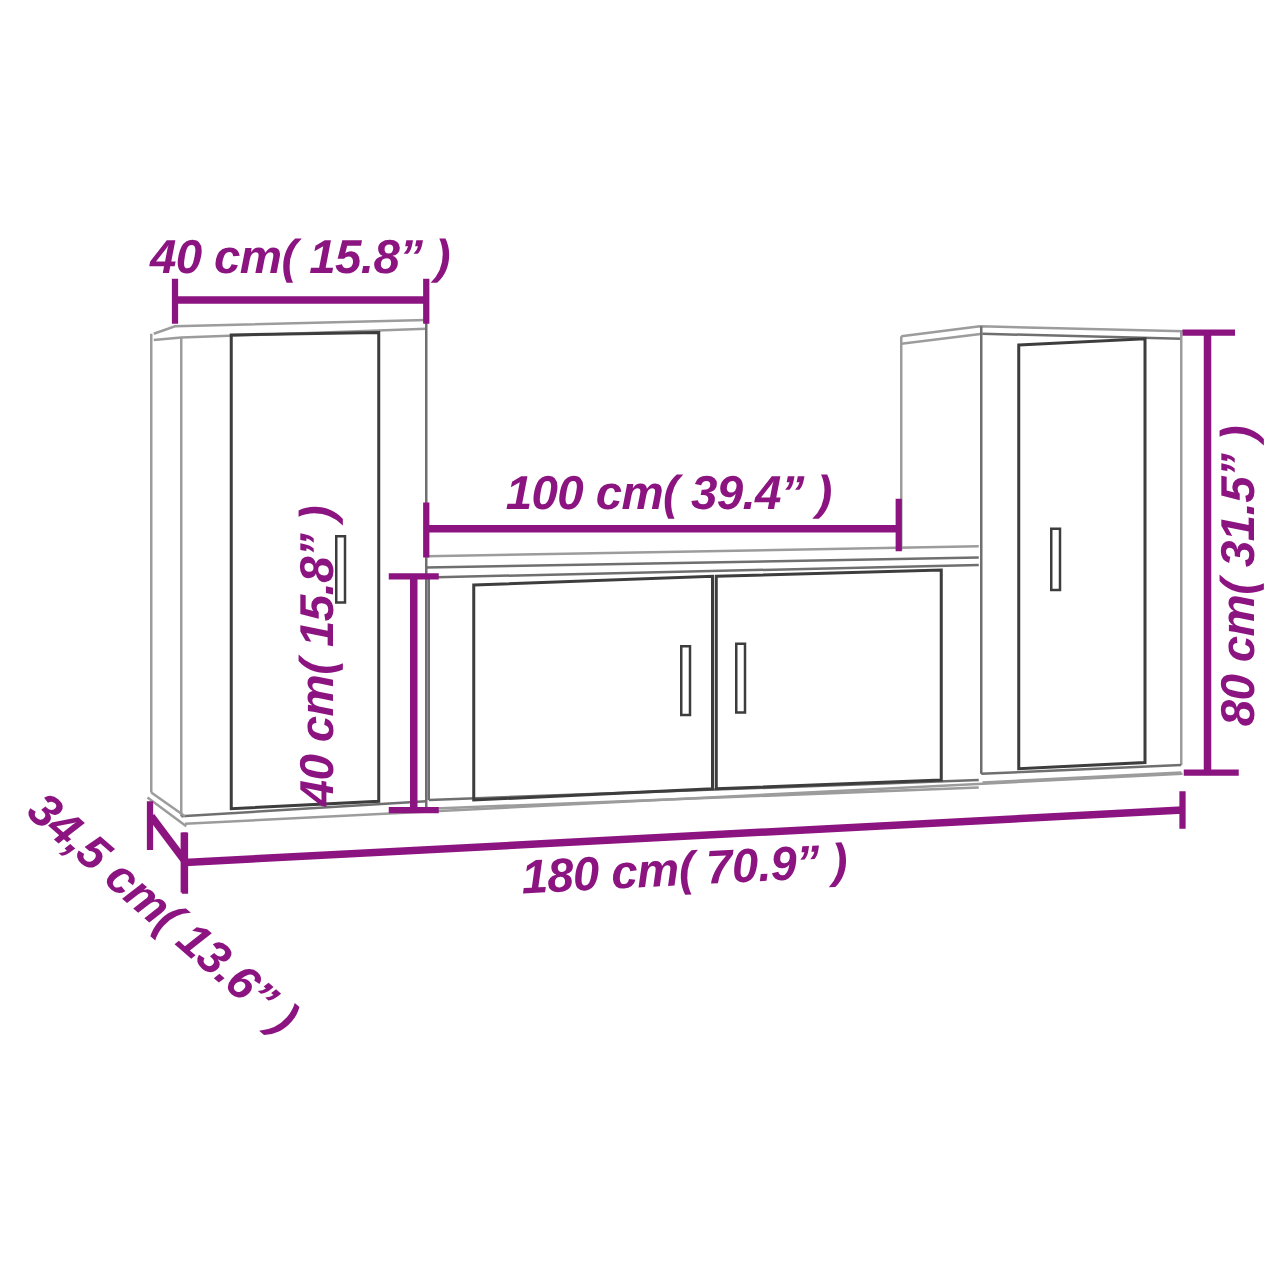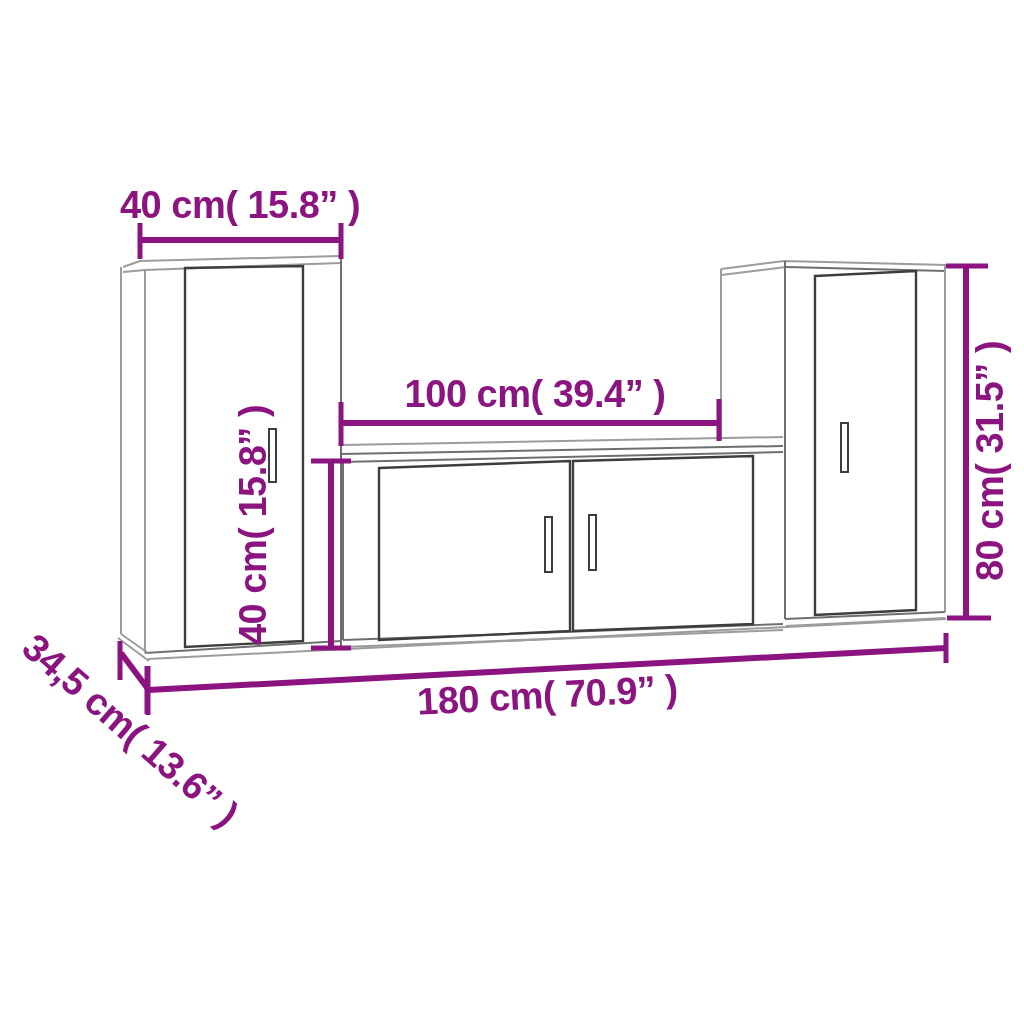--- a/index.html
+++ b/index.html
@@ -9,20 +9,21 @@
     height:1024px;
     background:#ffffff;
     overflow:hidden;
     font-family:"Liberation Sans", sans-serif;
   }
   .stage{
     position:relative;
     width:1024px;
     height:1024px;
     background:var(--background,#ffffff);
+    font-style:italic;
   }
   svg{display:block;width:1024px;height:1024px;}
 
   
   .lt{stroke:var(--outline_light,#9c9c9c);stroke-width:2;fill:none;}
   .md{stroke:var(--outline_med,#6f6f6f);stroke-width:2;fill:none;}
   .dk{stroke:var(--outline_dark,#3d3d3d);stroke-width:2.4;fill:none;}
   .handle{fill:#ffffff;stroke:var(--outline_dark,#3d3d3d);stroke-width:2;}
 
   

